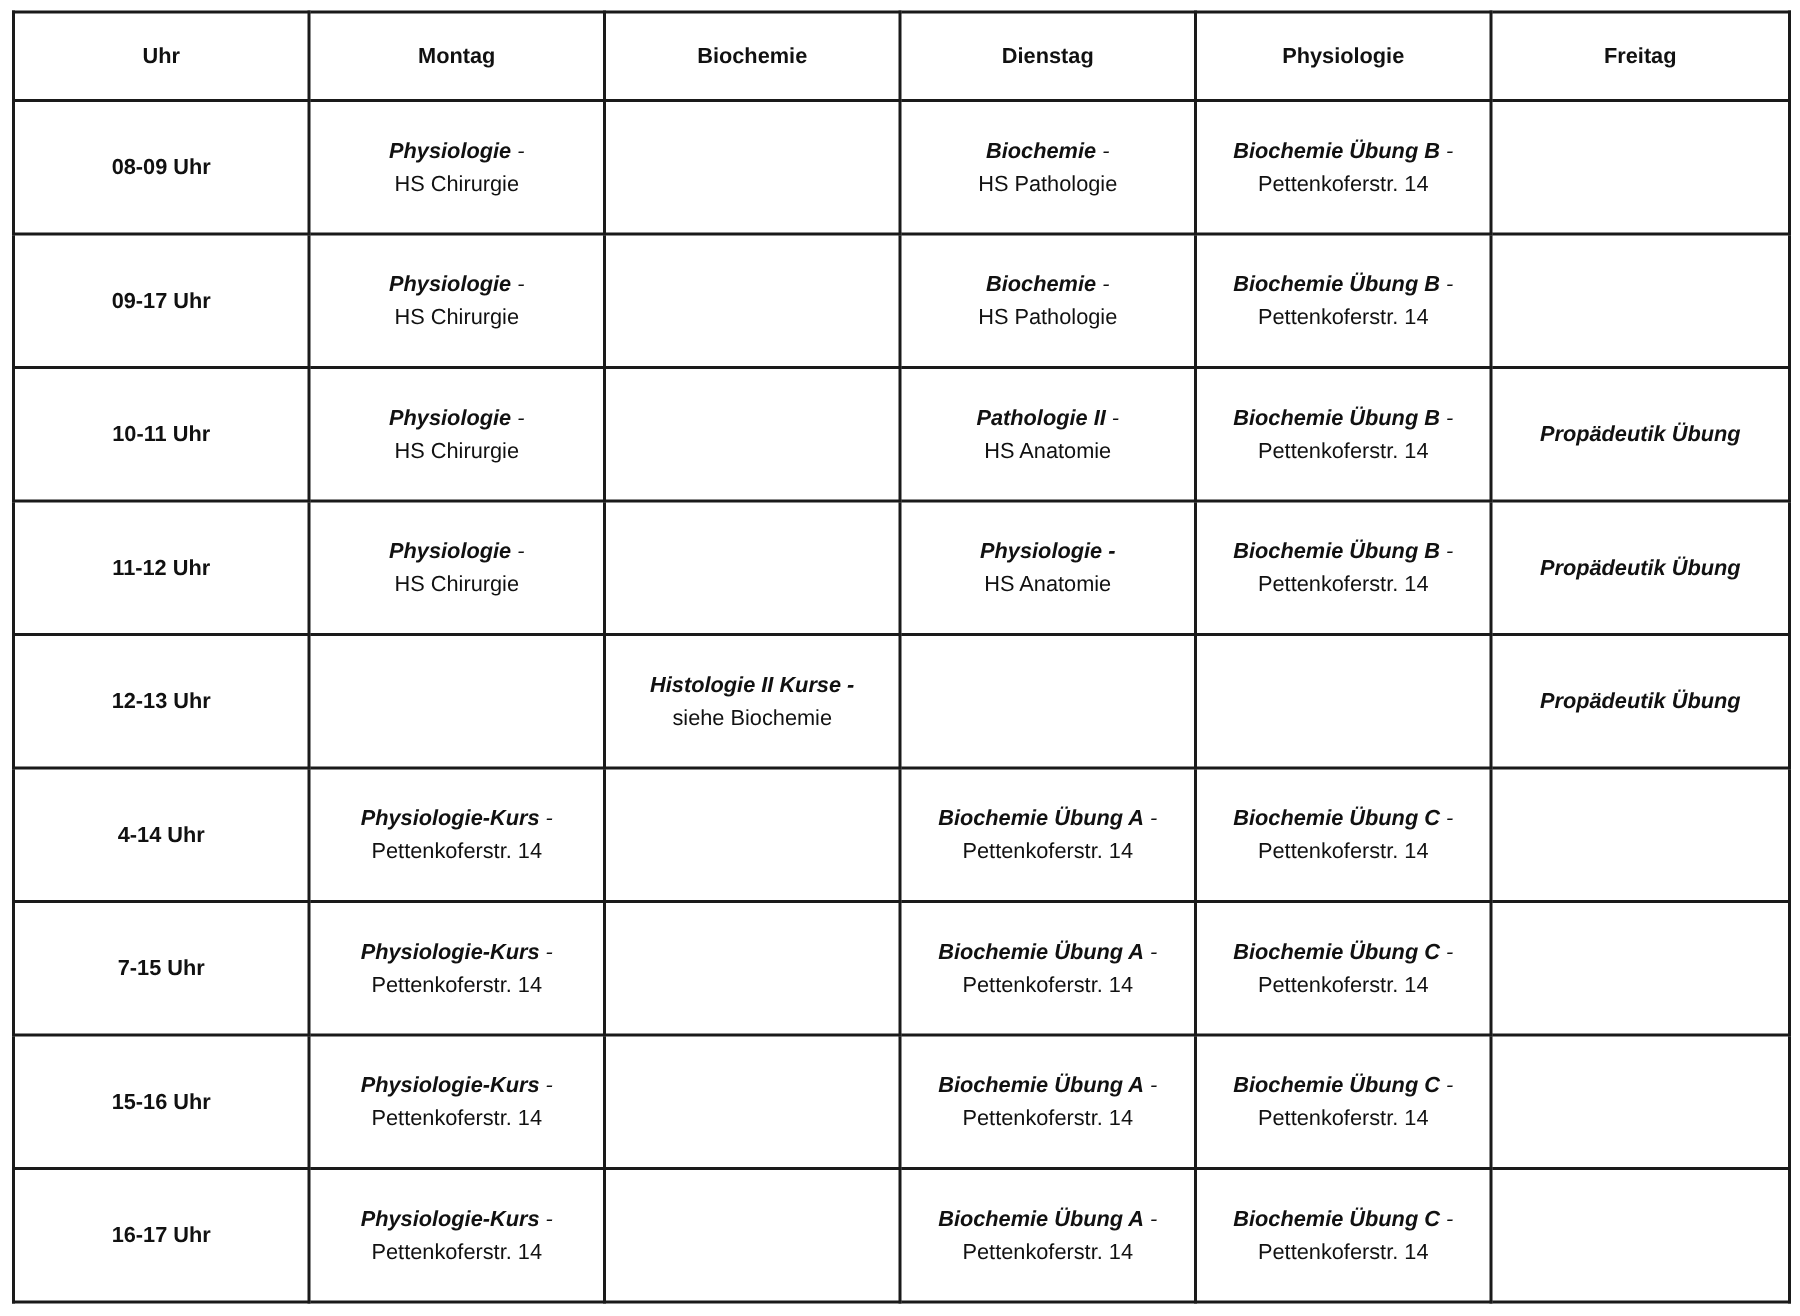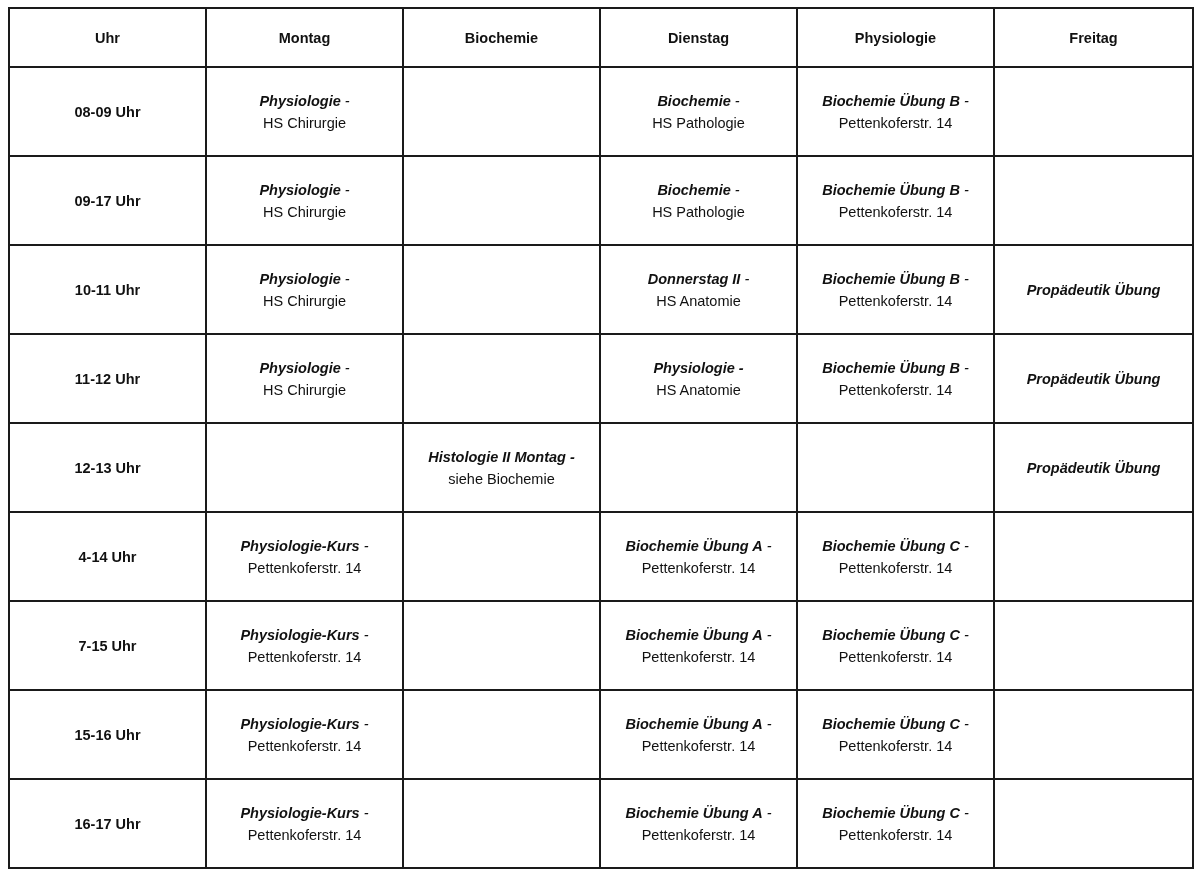--- a/index.html
+++ b/index.html
@@ -95,21 +95,21 @@
         <td class="time">10-11 Uhr</td>
         <td>
           <span class="course"><span>Physiologie</span><span class="sep"> -</span></span>
           <span class="loc">HS Chirurgie</span>
         </td>
         <td>
           <span class="course"><span></span><span class="sep"></span></span>
           <span class="loc"></span>
         </td>
         <td>
-          <span class="course"><span>Donnerstag II</span><span class="sep"> -</span></span>
+          <span class="course"><span>Pathologie II</span><span class="sep"> -</span></span>
           <span class="loc">HS Anatomie</span>
         </td>
         <td>
           <span class="course"><span>Biochemie Übung B</span><span class="sep"> -</span></span>
           <span class="loc">Pettenkoferstr. 14</span>
         </td>
         <td>
           <span class="course"><span>Propädeutik Übung</span><span class="sep"></span></span>
           <span class="loc"></span>
         </td>
@@ -137,21 +137,21 @@
           <span class="loc"></span>
         </td>
       </tr>
       <tr>
         <td class="time">12-13 Uhr</td>
         <td>
           <span class="course"><span></span><span class="sep"></span></span>
           <span class="loc"></span>
         </td>
         <td>
-          <span class="course"><span>Histologie II Montag -</span><span class="sep"></span></span>
+          <span class="course"><span>Histologie II Kurse -</span><span class="sep"></span></span>
           <span class="loc">siehe Biochemie</span>
         </td>
         <td>
           <span class="course"><span></span><span class="sep"></span></span>
           <span class="loc"></span>
         </td>
         <td>
           <span class="course"><span></span><span class="sep"></span></span>
           <span class="loc"></span>
         </td>

